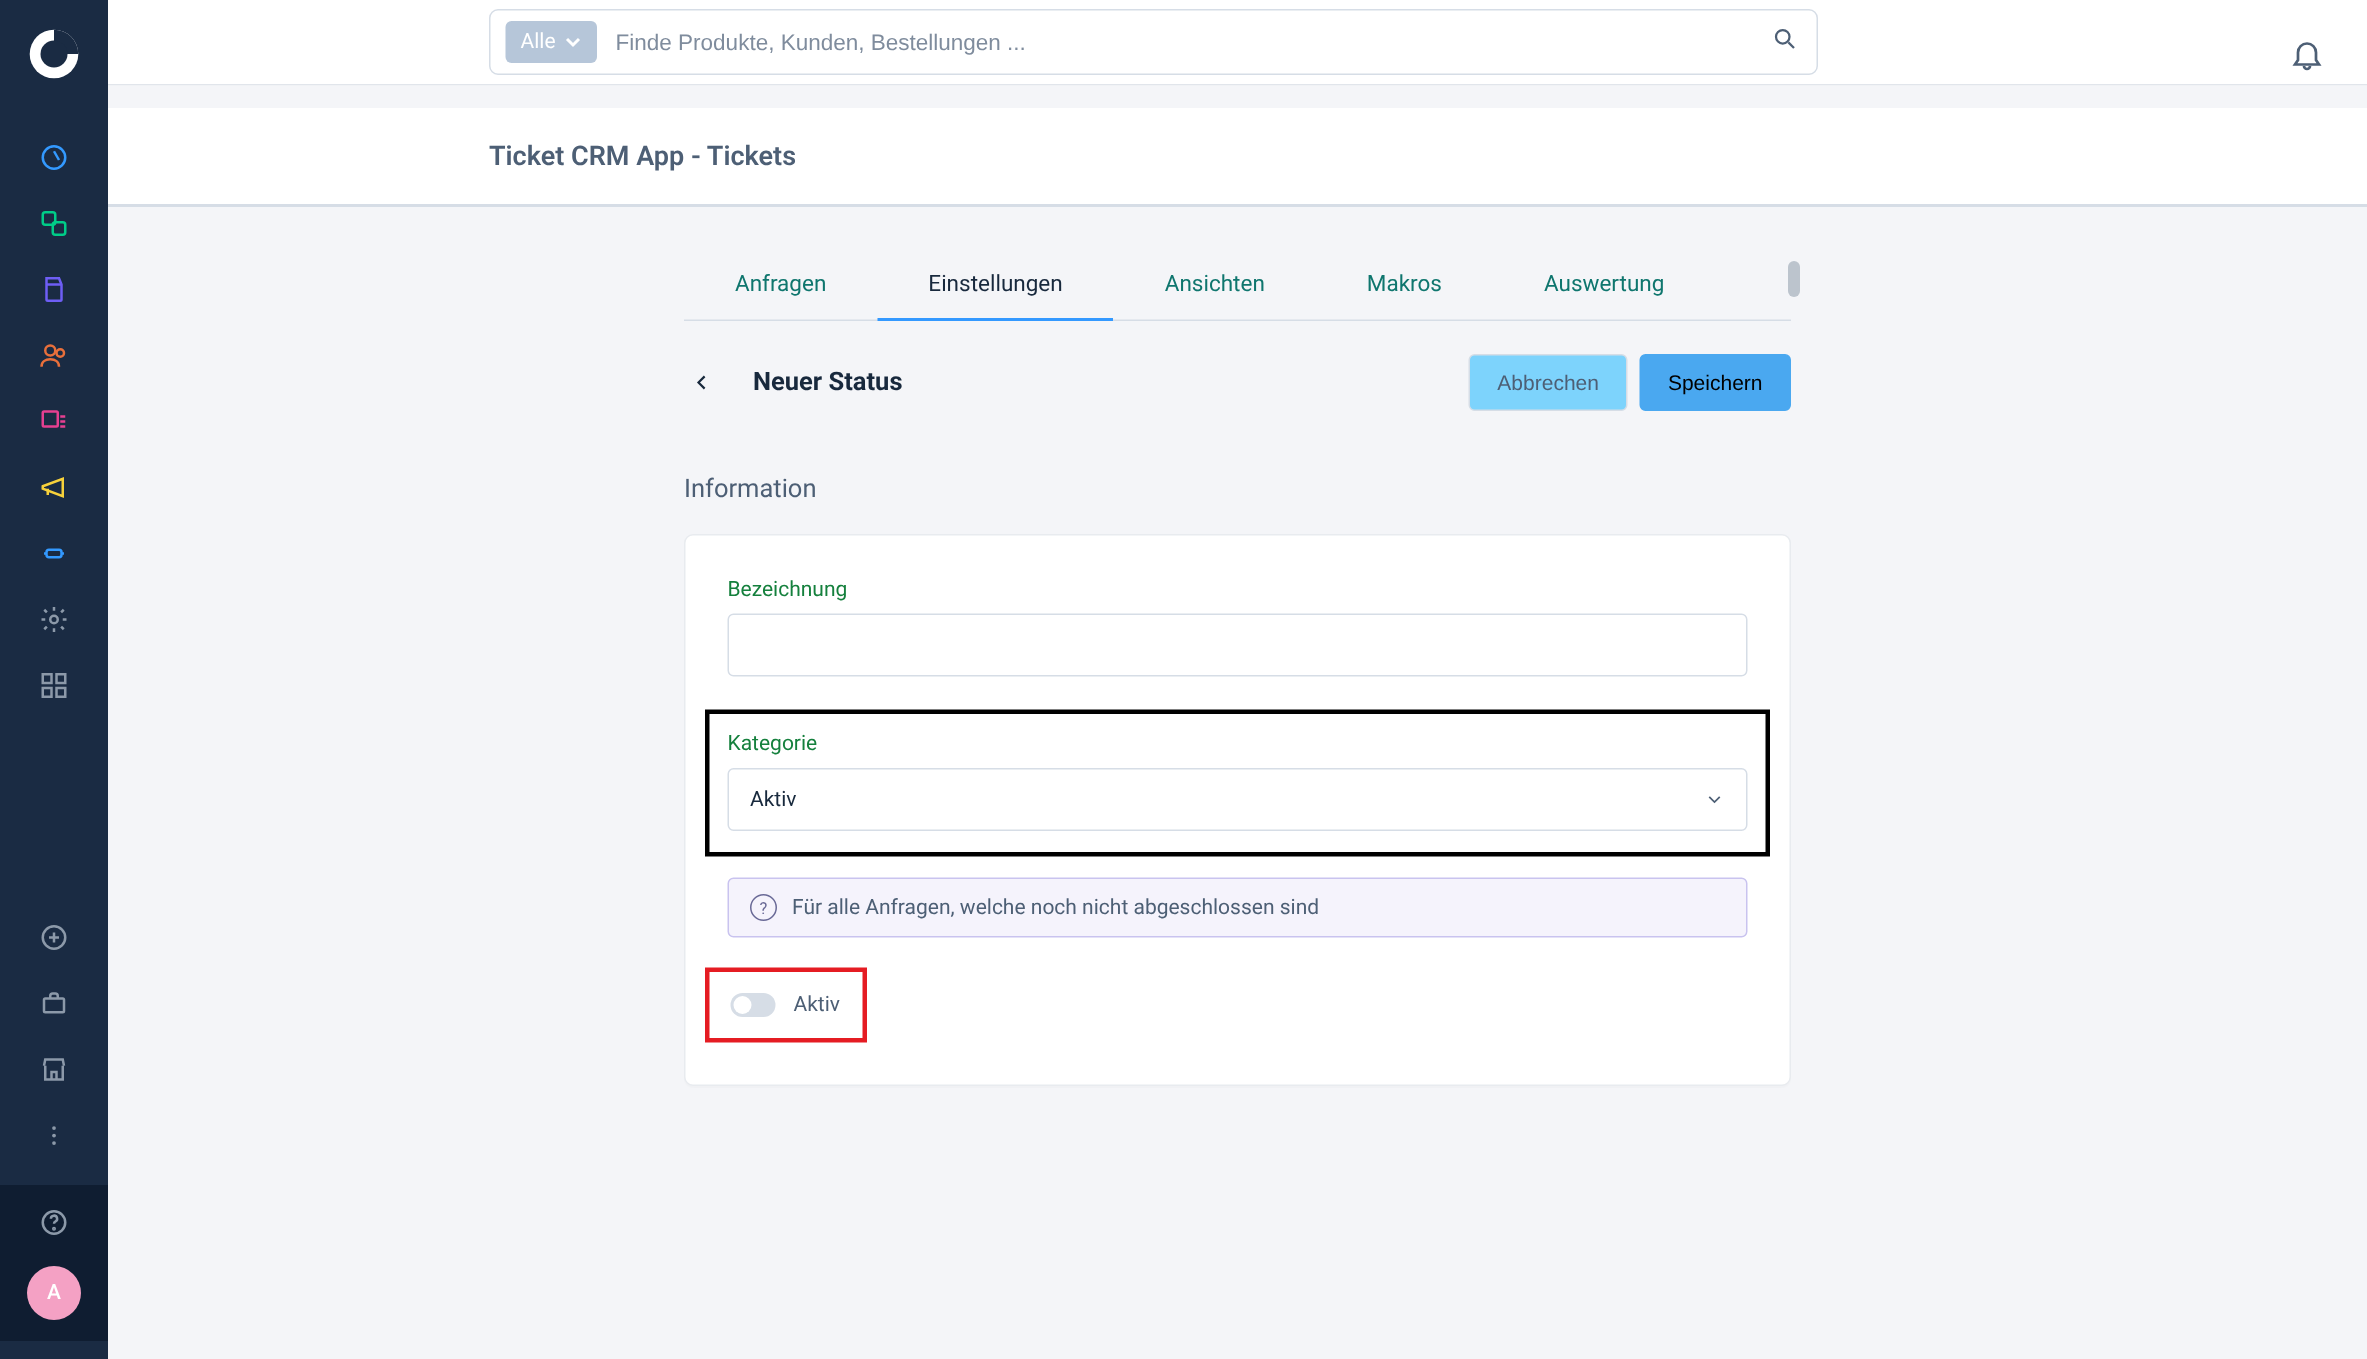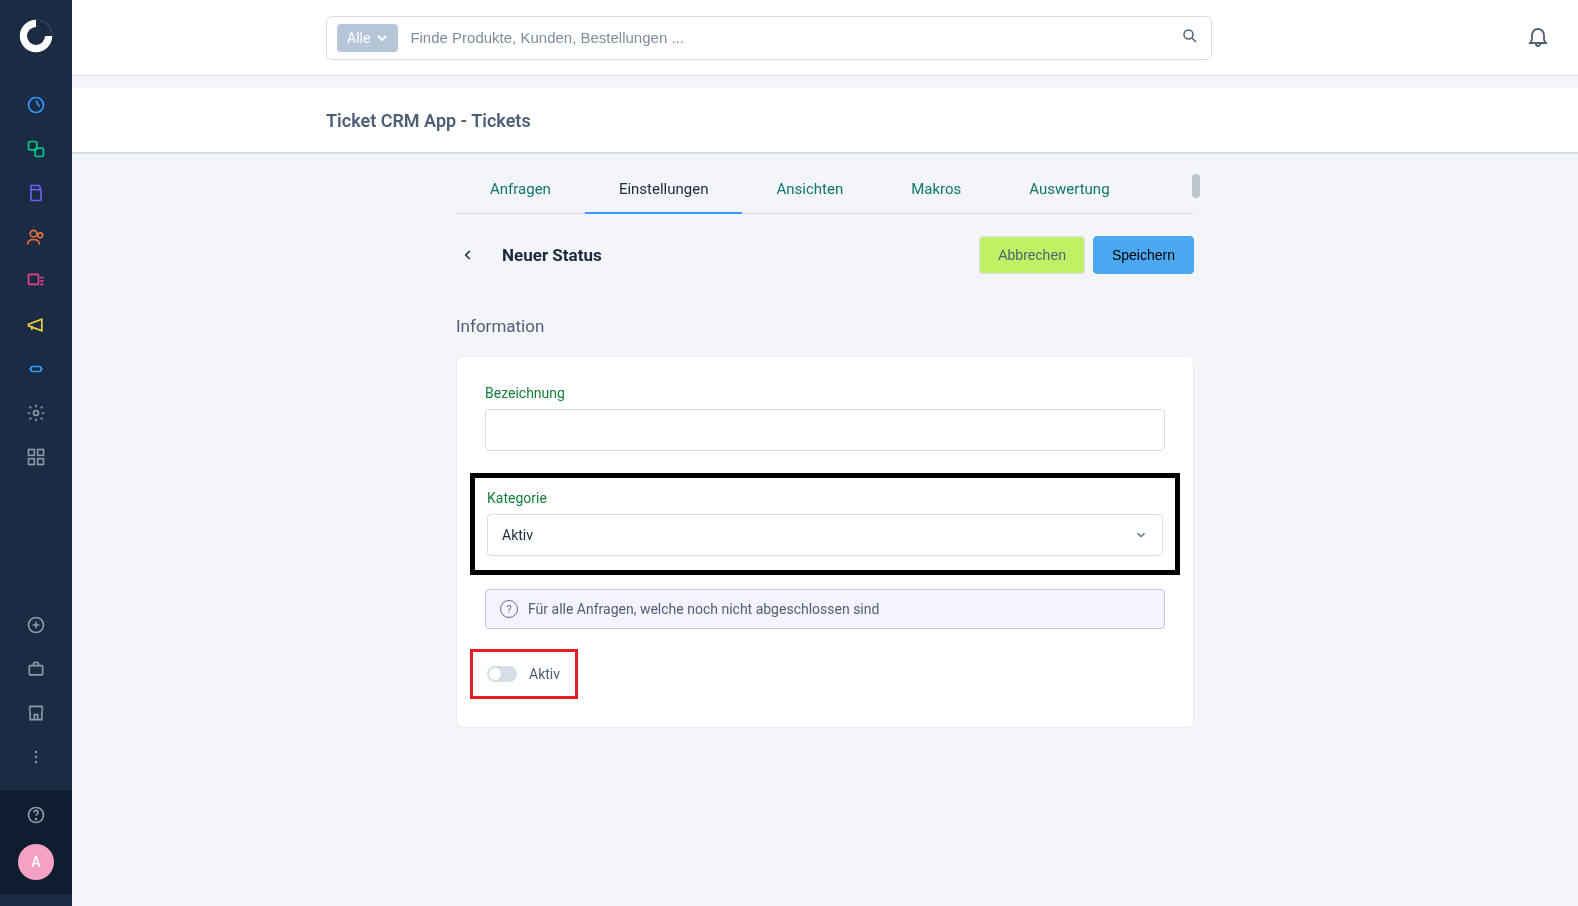--- a/index.html
+++ b/index.html
@@ -59,21 +59,21 @@
       padding-top: 14px;
       display:flex; flex-direction:column; align-items:center;
     }
     .help-icon { width:22px; height:22px; display:flex; align-items:center; justify-content:center; }
     .help-icon svg { width:20px; height:20px; }
 
     
     .topbar {
       position: fixed;
       left: 72px; right: 0; top: 0;
-      height: 76px;
+      height: 57px;
       background: #fff;
       border-bottom: 1px solid #e1e5eb;
       display:flex; align-items:center;
       padding: 0 28px 0 254px;
       z-index: 50;
     }
     .search-wrap {
       width: 886px;
       height: 44px;
       border: 1px solid #d6dde6;
@@ -106,21 +106,21 @@
       position: fixed;
       right: 28px; top: 24px;
       width: 24px; height: 24px;
       cursor:pointer; z-index:60;
     }
     .bell svg { width:100%; height:100%; stroke:#4d5f75; fill:none; stroke-width:1.8; }
 
     
     .page-titlebar {
       position: fixed;
-      left: 72px; right: 0; top: 88px;
+      left: 72px; right: 0; top: 72px;
       height: 66px;
       background: #fff;
       border-bottom: 2px solid #d6dde6;
       display:flex; align-items:center;
       padding-left: 254px;
       z-index: 40;
     }
     .page-title {
       font-size: 18px;
       font-weight: 600;
@@ -177,21 +177,21 @@
     .detail-title { font-size:17px; font-weight:700; color:#18293d; }
     .detail-actions { margin-left:auto; display:flex; gap:8px; }
     .btn {
       height: 38px;
       padding: 0 18px;
       border-radius: 4px;
       font-size: 14px;
       cursor:pointer;
       display:flex; align-items:center;
       border:1px solid #d6dde6;
-      background:#bef264;
+      background:#7dd3fc;
       color:#4d5f75;
     }
     .btn.primary {
       background:#4aa8f0;
       border-color:#4aa8f0;
       color:#000000;
     }
 
     .section-label {
       width: 738px;
@@ -222,21 +222,21 @@
       color:#18293d;
       background:#fff;
     }
     .select {
       display:flex; align-items:center; justify-content:space-between;
       cursor:pointer;
     }
     .select svg { width:14px; height:14px; stroke:#4d5f75; fill:none; stroke-width:2; }
 
     .highlight-red {
-      border: 5px solid #000000;
+      border: 3px solid #000000;
       padding: 12px 12px 8px 12px;
       margin-left: -15px; margin-right: -15px;
       margin-bottom: 14px;
     }
     .highlight-red-toggle {
       border: 3px solid #e51c23;
       padding: 14px 14px;
       margin-left: -15px;
       width: 108px;
       margin-bottom: 0;

